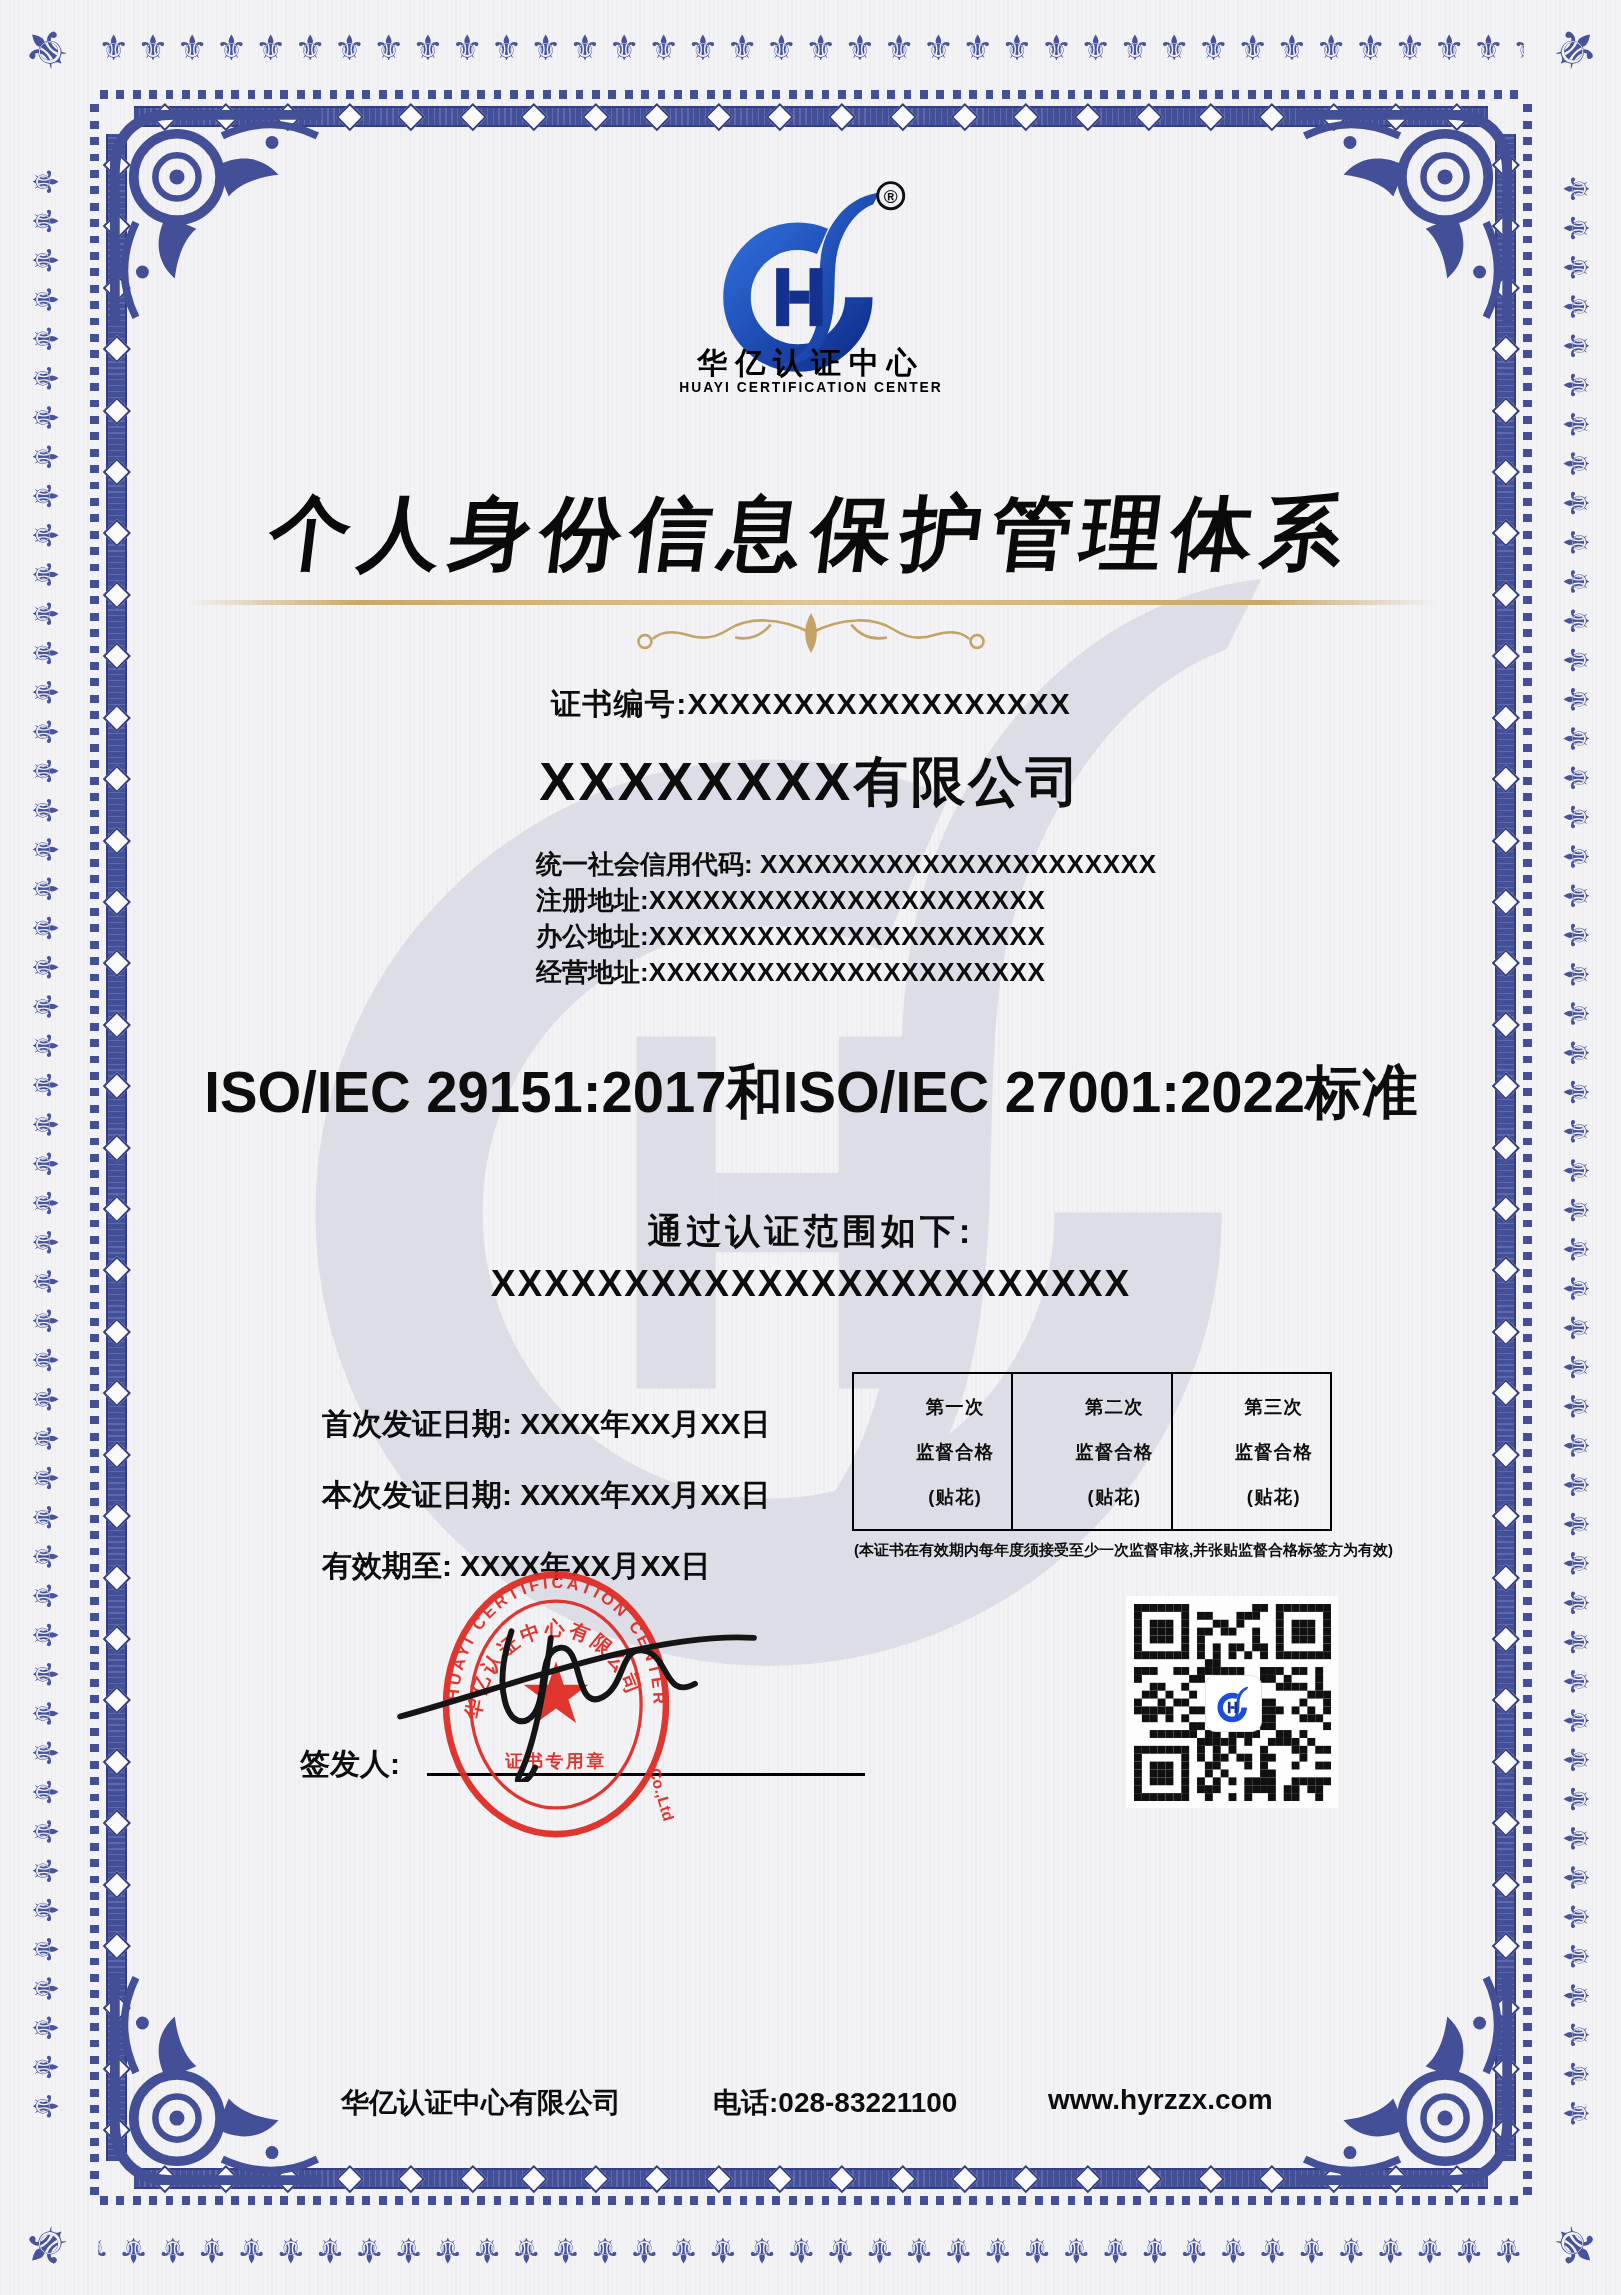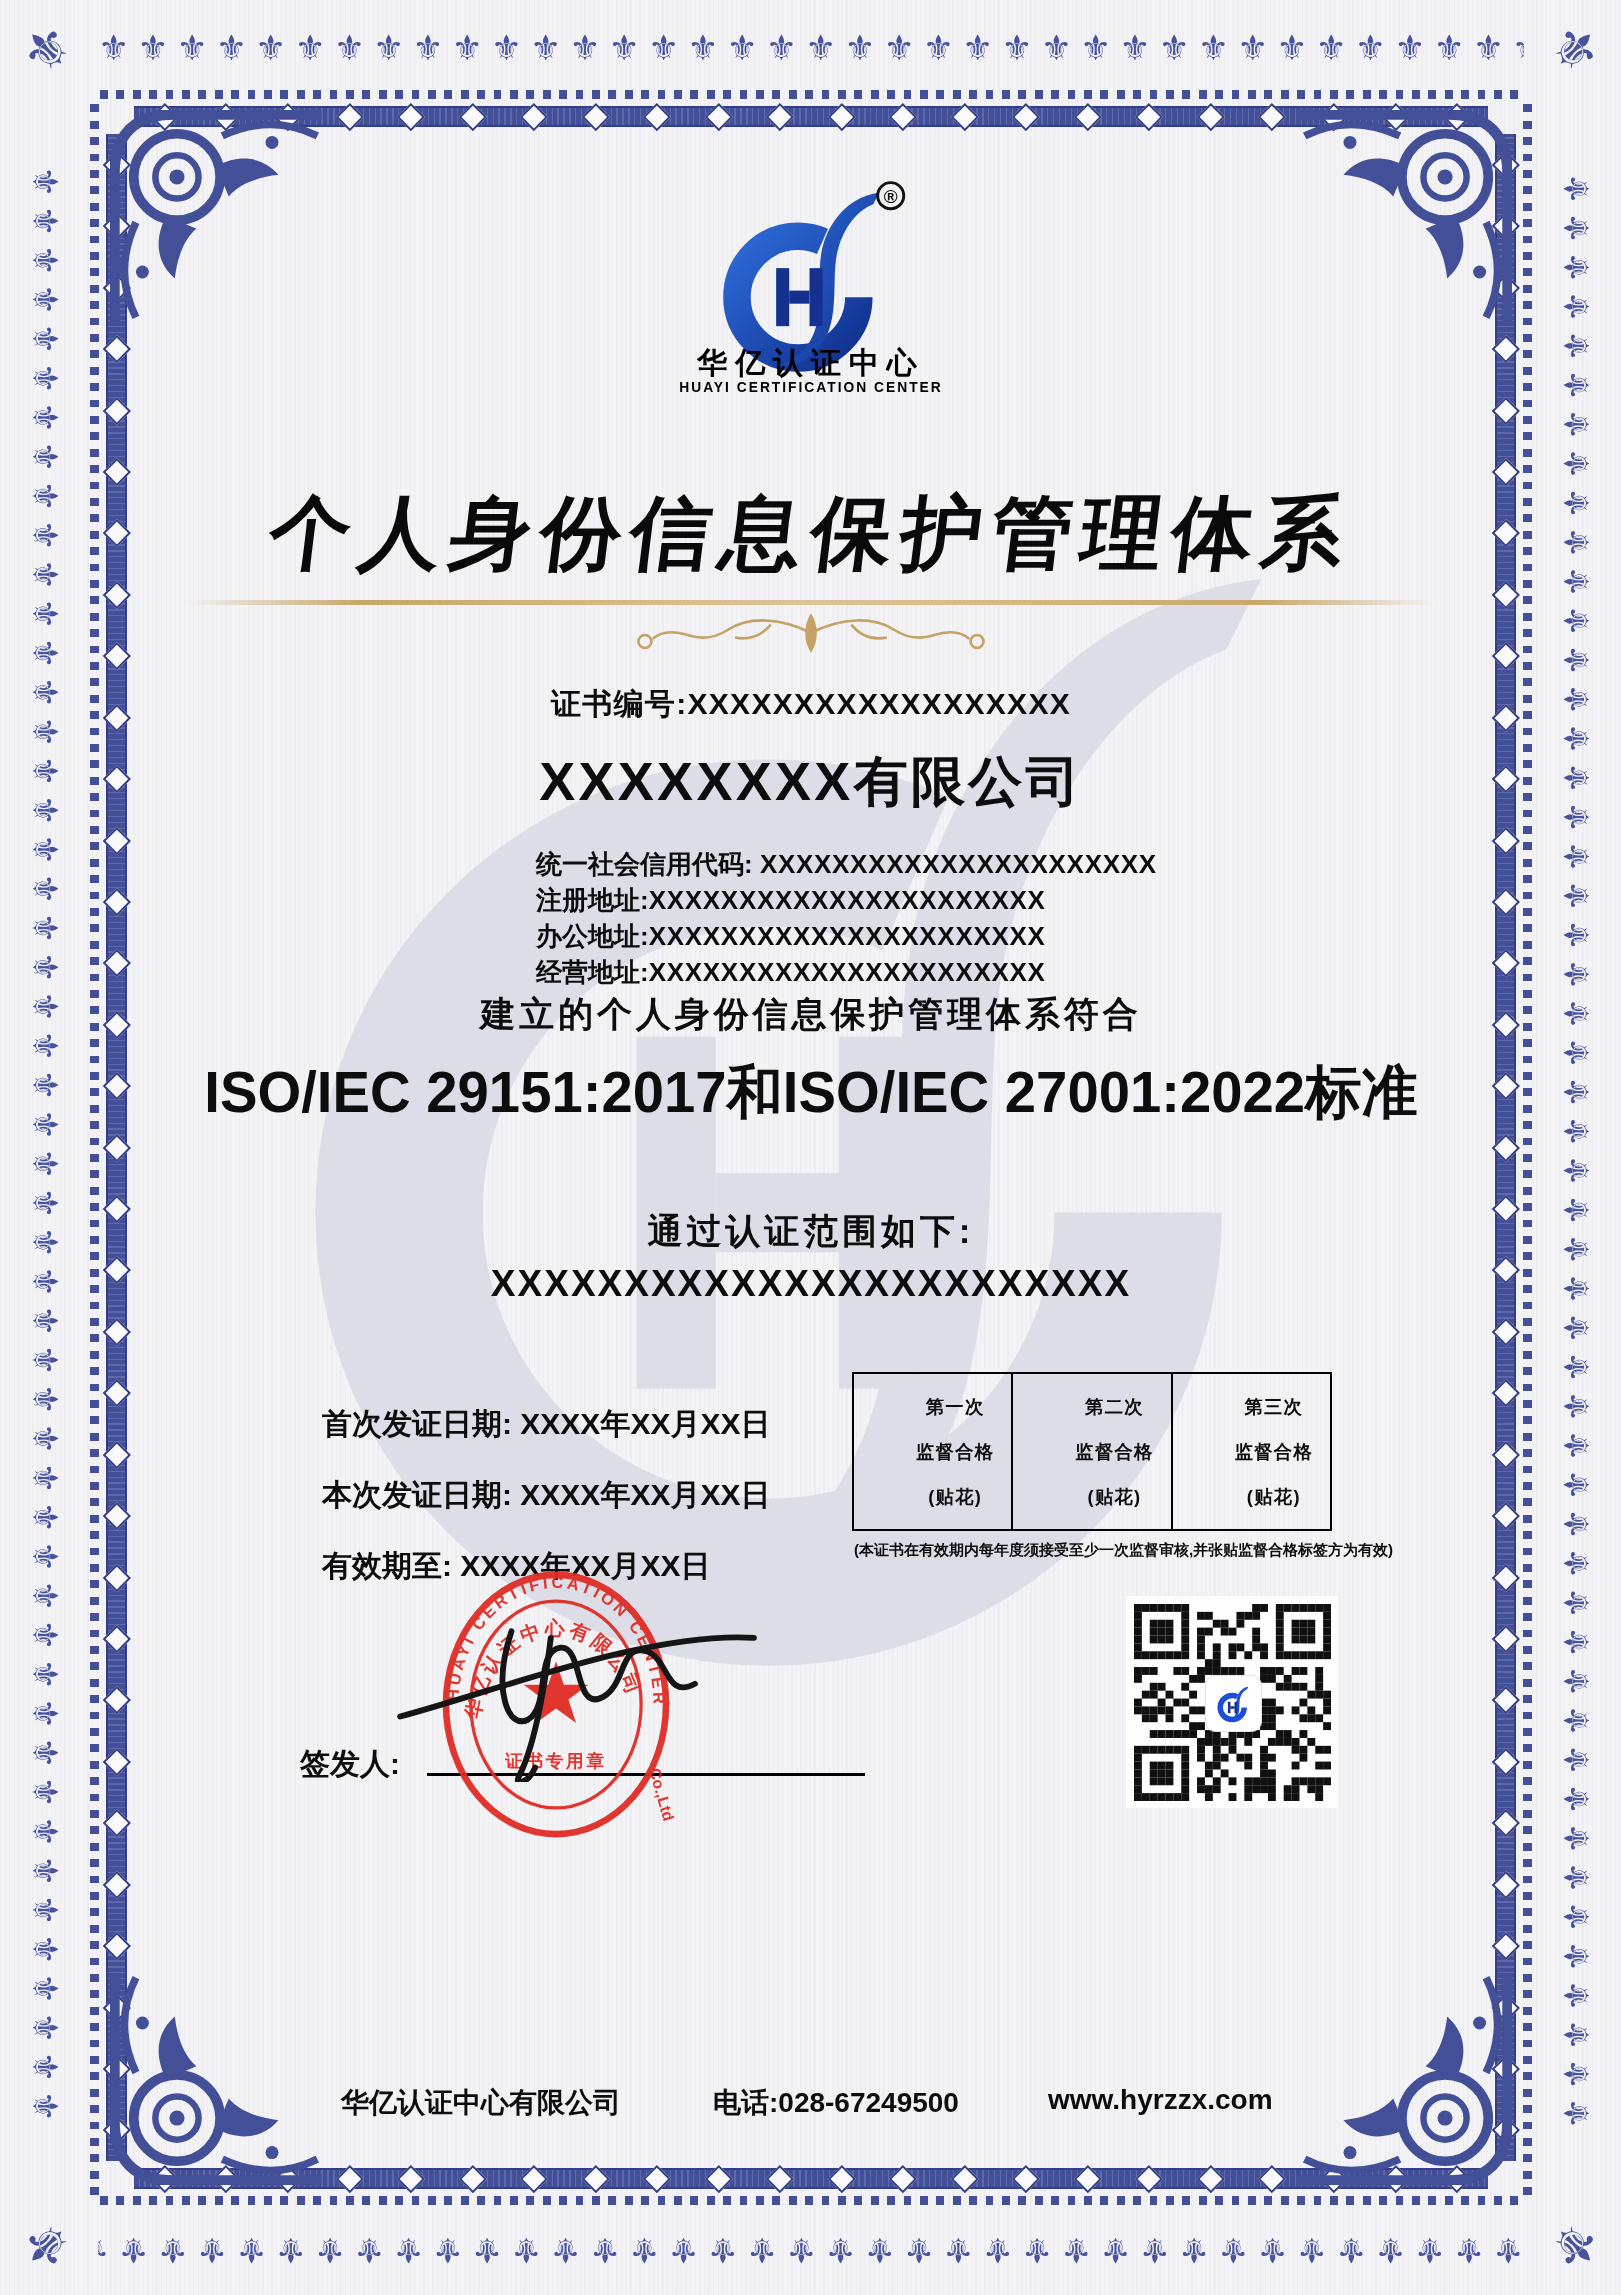--- a/index.html
+++ b/index.html
@@ -329,21 +329,20 @@
 
     <div class="abs ctr company">XXXXXXXX有限公司</div>
 
     <div class="abs fieldblock">
       <div><span>统一社会信用代码: </span><span class="val">XXXXXXXXXXXXXXXXXXXXXX</span></div>
       <div><span>注册地址:</span><span class="val">XXXXXXXXXXXXXXXXXXXXXX</span></div>
       <div><span>办公地址:</span><span class="val">XXXXXXXXXXXXXXXXXXXXXX</span></div>
       <div><span>经营地址:</span><span class="val">XXXXXXXXXXXXXXXXXXXXXX</span></div>
     </div>
 
-    <div class="abs ctr conformity">建立的个人身份信息保护管理体系符合</div>
     <div class="abs ctr standards">ISO/IEC 29151:2017和ISO/IEC 27001:2022标准</div>
     <div class="abs ctr scope-h">通过认证范围如下:</div>
     <div class="abs ctr scope-v">XXXXXXXXXXXXXXXXXXXXXXXX</div>
 
     <div class="abs dates">
       <div><span>首次发证日期:</span> <span>XXXX年XX月XX日</span></div>
       <div><span>本次发证日期:</span> <span>XXXX年XX月XX日</span></div>
       <div><span>有效期至:</span> <span>XXXX年XX月XX日</span></div>
     </div>
 
@@ -667,21 +666,21 @@
               <rect x="70" y="62" width="9" height="40"></rect>
               <rect x="56" y="77.5" width="14" height="9"></rect>
             </g>
         </svg>
       </div>
     </div>
     <div class="abs qr-caption">{扫码可辨证书真伪}</div>
 
 
     <div class="abs bottombar bb-company">华亿认证中心有限公司</div>
-    <div class="abs bottombar bb-phone">电话:028-67249500</div>
+    <div class="abs bottombar bb-phone">电话:028-83221100</div>
     <div class="abs bottombar bb-web">www.hyrzzx.com</div>
   </div>
 
   <svg class="seal" viewBox="0 0 360 420">
     <g opacity="0.94">
       <ellipse cx="180" cy="210" rx="168" ry="198" fill="none" stroke="#df2b23" stroke-width="10"></ellipse>
       <ellipse cx="180" cy="210" rx="130" ry="158" fill="none" stroke="#df2b23" stroke-width="5"></ellipse>
       <path id="sealEn" d="M 31 210 A 149 178 0 0 1 329 210" fill="none"></path>
       <text fill="#df2b23" font-size="25" font-weight="bold" letter-spacing="5">
         <textPath href="#sealEn" startOffset="1%">HUAYI CERTIFICATION CENTER</textPath>

